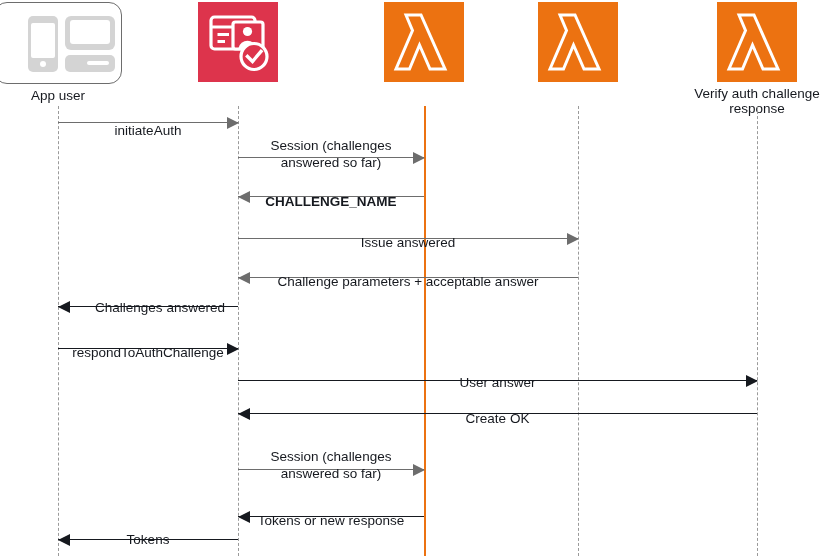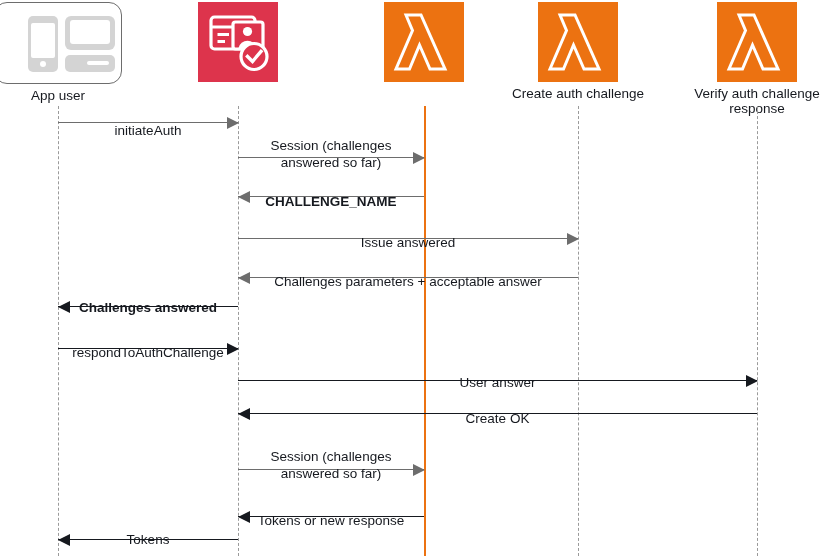--- a/index.html
+++ b/index.html
@@ -213,21 +213,20 @@
     <div class="lifeline solid-orange" style="left: 424px; top: 106px; height: 450px;"></div>
     <div class="participant" style="left: 0px; top: 2px; width: 220px; transform: translateX(468px);">
       <div class="participant-icon">
         <div class="aws-tile" style="margin: 0px auto;">
           <svg width="80" height="80" viewBox="0 0 80 80">
             <rect x="0" y="0" width="80" height="80" fill="#ec7211"></rect>
             <path d="M22 13 h15 l24 54 h-15 l-10.5 -24 l-10 24 h-13.5 l16.5 -38.5 l-6.5 -15.5 z" fill="none" stroke="#ffffff" stroke-width="3"></path>
           </svg>
         </div>
       </div>
-      <div class="participant-label">Create auth challenge</div>
     </div>
     <div class="lifeline dashed-gray" style="left: 578px; top: 106px; height: 450px;"></div>
     <div class="participant" style="left: 0px; top: 2px; width: 220px; transform: translateX(647px);">
       <div class="participant-icon">
         <div class="aws-tile" style="margin: 0px auto;">
           <svg width="80" height="80" viewBox="0 0 80 80">
             <rect x="0" y="0" width="80" height="80" fill="#ec7211"></rect>
             <path d="M22 13 h15 l24 54 h-15 l-10.5 -24 l-10 24 h-13.5 l16.5 -38.5 l-6.5 -15.5 z" fill="none" stroke="#ffffff" stroke-width="3"></path>
           </svg>
         </div>
@@ -253,26 +252,26 @@
       <div class="msg-label" style="left: 331px; top: 175px; font-weight: bold;">CHALLENGE_NAME</div>
     </div>
     <div class="message" style="left: 0px; top: 0px; width: 837px;">
       <div class="msg-line" style="left: 238px; top: 238px; width: 340px; border-top-width: 1.7px; border-top-color: rgb(109, 109, 109);"></div>
       <div class="msg-arrowhead" style="top: 232.5px; left: 567px; border-top: 6px solid transparent; border-bottom: 6px solid transparent; border-left: 12px solid rgb(109, 109, 109);"></div>
       <div class="msg-label" style="left: 408px; top: 216px;">Issue answered</div>
     </div>
     <div class="message" style="left: 0px; top: 0px; width: 837px;">
       <div class="msg-line" style="left: 238px; top: 277px; width: 340px; border-top-width: 1.7px; border-top-color: rgb(109, 109, 109);"></div>
       <div class="msg-arrowhead" style="top: 271.5px; left: 238px; border-top: 6px solid transparent; border-bottom: 6px solid transparent; border-right: 12px solid rgb(109, 109, 109);"></div>
-      <div class="msg-label" style="left: 408px; top: 255px;">Challenges parameters + acceptable answer</div>
+      <div class="msg-label" style="left: 408px; top: 255px;">Challenge parameters + acceptable answer</div>
     </div>
     <div class="message" style="left: 0px; top: 0px; width: 837px;">
       <div class="msg-line" style="left: 58px; top: 306px; width: 180px; border-top-width: 1.7px; border-top-color: rgb(22, 25, 31);"></div>
       <div class="msg-arrowhead" style="top: 300.5px; left: 58px; border-top: 6px solid transparent; border-bottom: 6px solid transparent; border-right: 12px solid rgb(22, 25, 31);"></div>
-      <div class="msg-label" style="left: 148px; top: 281px; font-weight: bold;">Challenges answered</div>
+      <div class="msg-label" style="left: 160px; top: 281px;">Challenges answered</div>
     </div>
     <div class="message" style="left: 0px; top: 0px; width: 837px;">
       <div class="msg-line" style="left: 58px; top: 348px; width: 180px; border-top-width: 1.7px; border-top-color: rgb(22, 25, 31);"></div>
       <div class="msg-arrowhead" style="top: 342.5px; left: 227px; border-top: 6px solid transparent; border-bottom: 6px solid transparent; border-left: 12px solid rgb(22, 25, 31);"></div>
       <div class="msg-label" style="left: 148px; top: 326px;">respondToAuthChallenge</div>
     </div>
     <div class="message" style="left: 0px; top: 0px; width: 837px;">
       <div class="msg-line" style="left: 238px; top: 380px; width: 519px; border-top-width: 1.7px; border-top-color: rgb(22, 25, 31);"></div>
       <div class="msg-arrowhead" style="top: 374.5px; left: 746px; border-top: 6px solid transparent; border-bottom: 6px solid transparent; border-left: 12px solid rgb(22, 25, 31);"></div>
       <div class="msg-label" style="left: 497.5px; top: 356px;">User answer</div>

